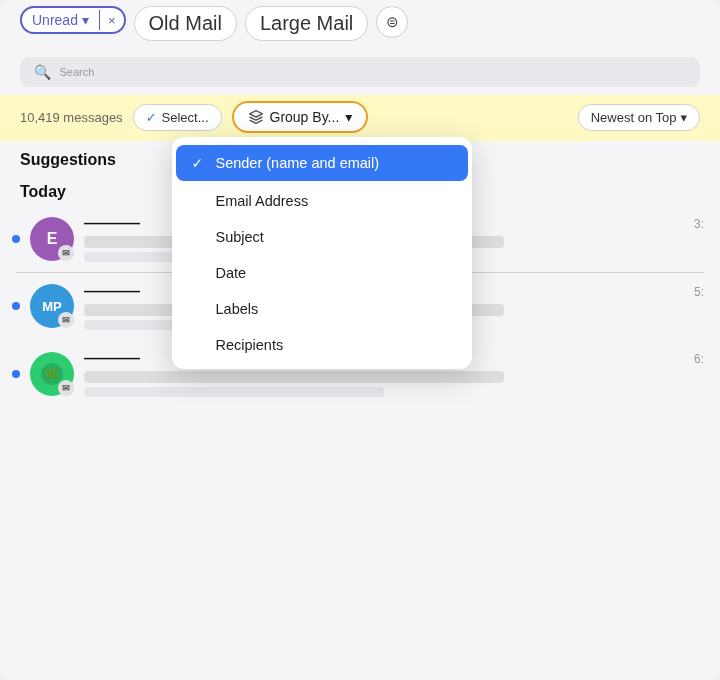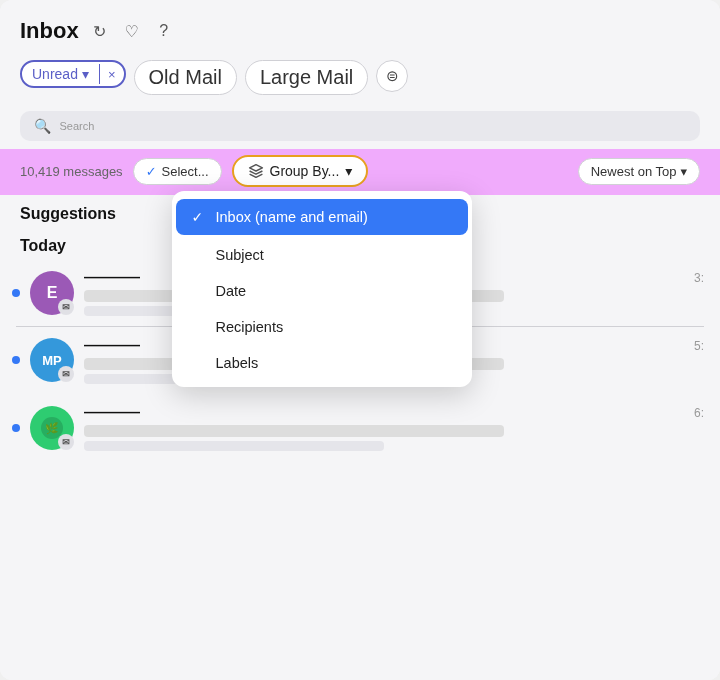--- a/index.html
+++ b/index.html
@@ -139,21 +139,21 @@
       outline: none;
       width: 100%;
     }
 
     .search-input-wrap input::placeholder {
       color: #999;
     }
 
     
     .toolbar {
-      background: #f0abfc;
+      background: #fef9c3;
       padding: 6px 20px 8px 20px;
       display: flex;
       align-items: center;
       gap: 10px;
     }
 
     .message-count {
       font-size: 13px;
       color: #666;
       flex-shrink: 0;
@@ -343,26 +343,20 @@
       height: 0.5px;
       background: #d0d0d5;
       margin: 0 16px;
     }
   </style>
 </head>
 <body>
 
 <div class="app-container">
 
-  <div class="header">
-    <span class="header-title">Inbox</span>
-    <span class="header-icon" title="Refresh">↻</span>
-    <span class="header-icon" title="Favorites">♡</span>
-    <span class="header-icon" title="Help">?</span>
-  </div>
 
   <div class="filter-bar">
     <div class="filter-chip">
       <span class="filter-chip-label">
         <span>Unread</span>
         <span>▾</span>
       </span>
       <div class="filter-chip-divider"></div>
       <span class="filter-chip-close">×</span>
     </div>
@@ -395,37 +389,41 @@
           <path d="M2 14l8 4 8-4" stroke="#555" stroke-width="1.8" stroke-linejoin="round"></path>
           <path d="M2 6l8-4 8 4-8 4-8-4z" stroke="#555" stroke-width="1.8" stroke-linejoin="round"></path>
         </svg>
         <span>Group By...</span>
         <span>▾</span>
       </button>
 
       <div class="dropdown-menu">
         <div class="dropdown-item selected">
           <span class="check-mark">✓</span>
-          <span>Inbox (name and email)</span>
+          <span>Sender (name and email)</span>
+        </div>
+        <div class="dropdown-item">
+          <span class="check-mark"></span>
+          <span>Email Address</span>
         </div>
         <div class="dropdown-item">
           <span class="check-mark"></span>
           <span>Subject</span>
         </div>
         <div class="dropdown-item">
           <span class="check-mark"></span>
           <span>Date</span>
         </div>
         <div class="dropdown-item">
           <span class="check-mark"></span>
-          <span>Recipients</span>
+          <span>Labels</span>
         </div>
         <div class="dropdown-item">
           <span class="check-mark"></span>
-          <span>Labels</span>
+          <span>Recipients</span>
         </div>
       </div>
     </div>
 
     <button class="newest-btn">
       <span>Newest on Top</span>
       <span>▾</span>
     </button>
   </div>
 

